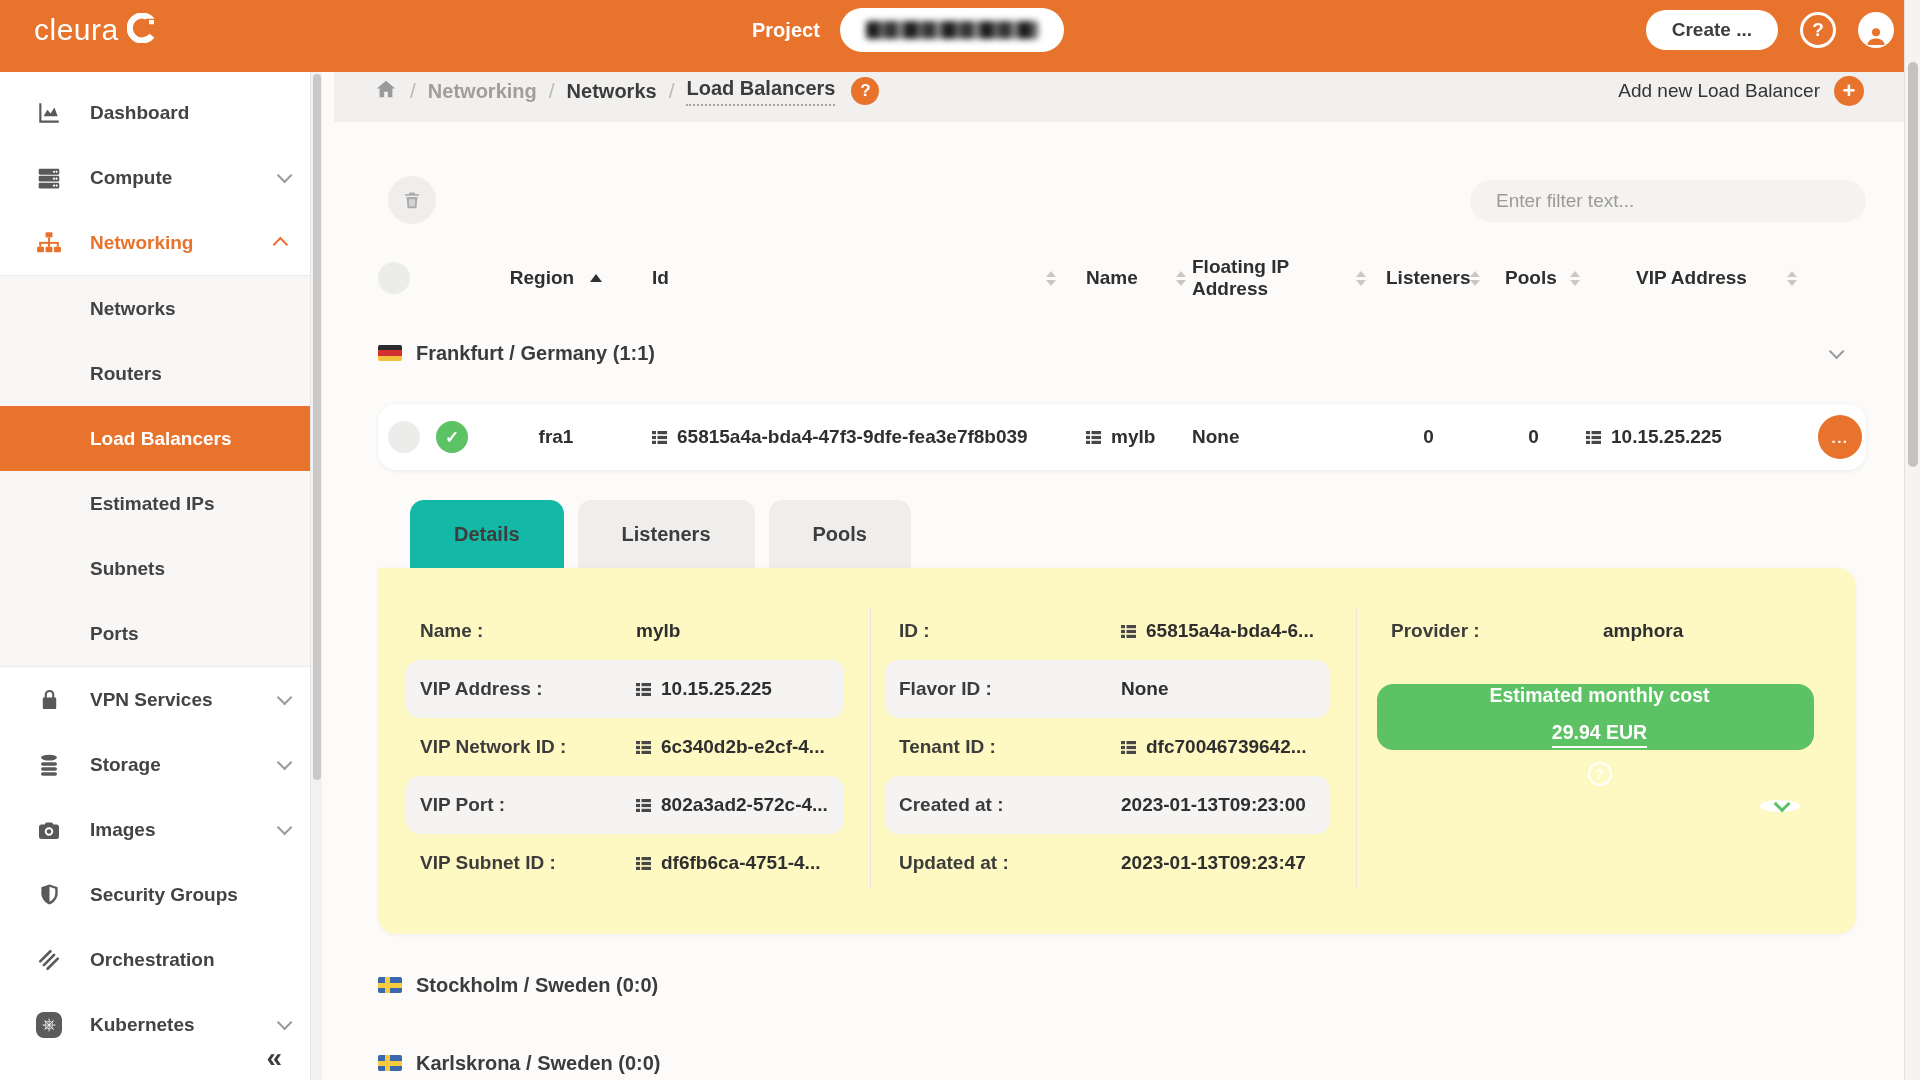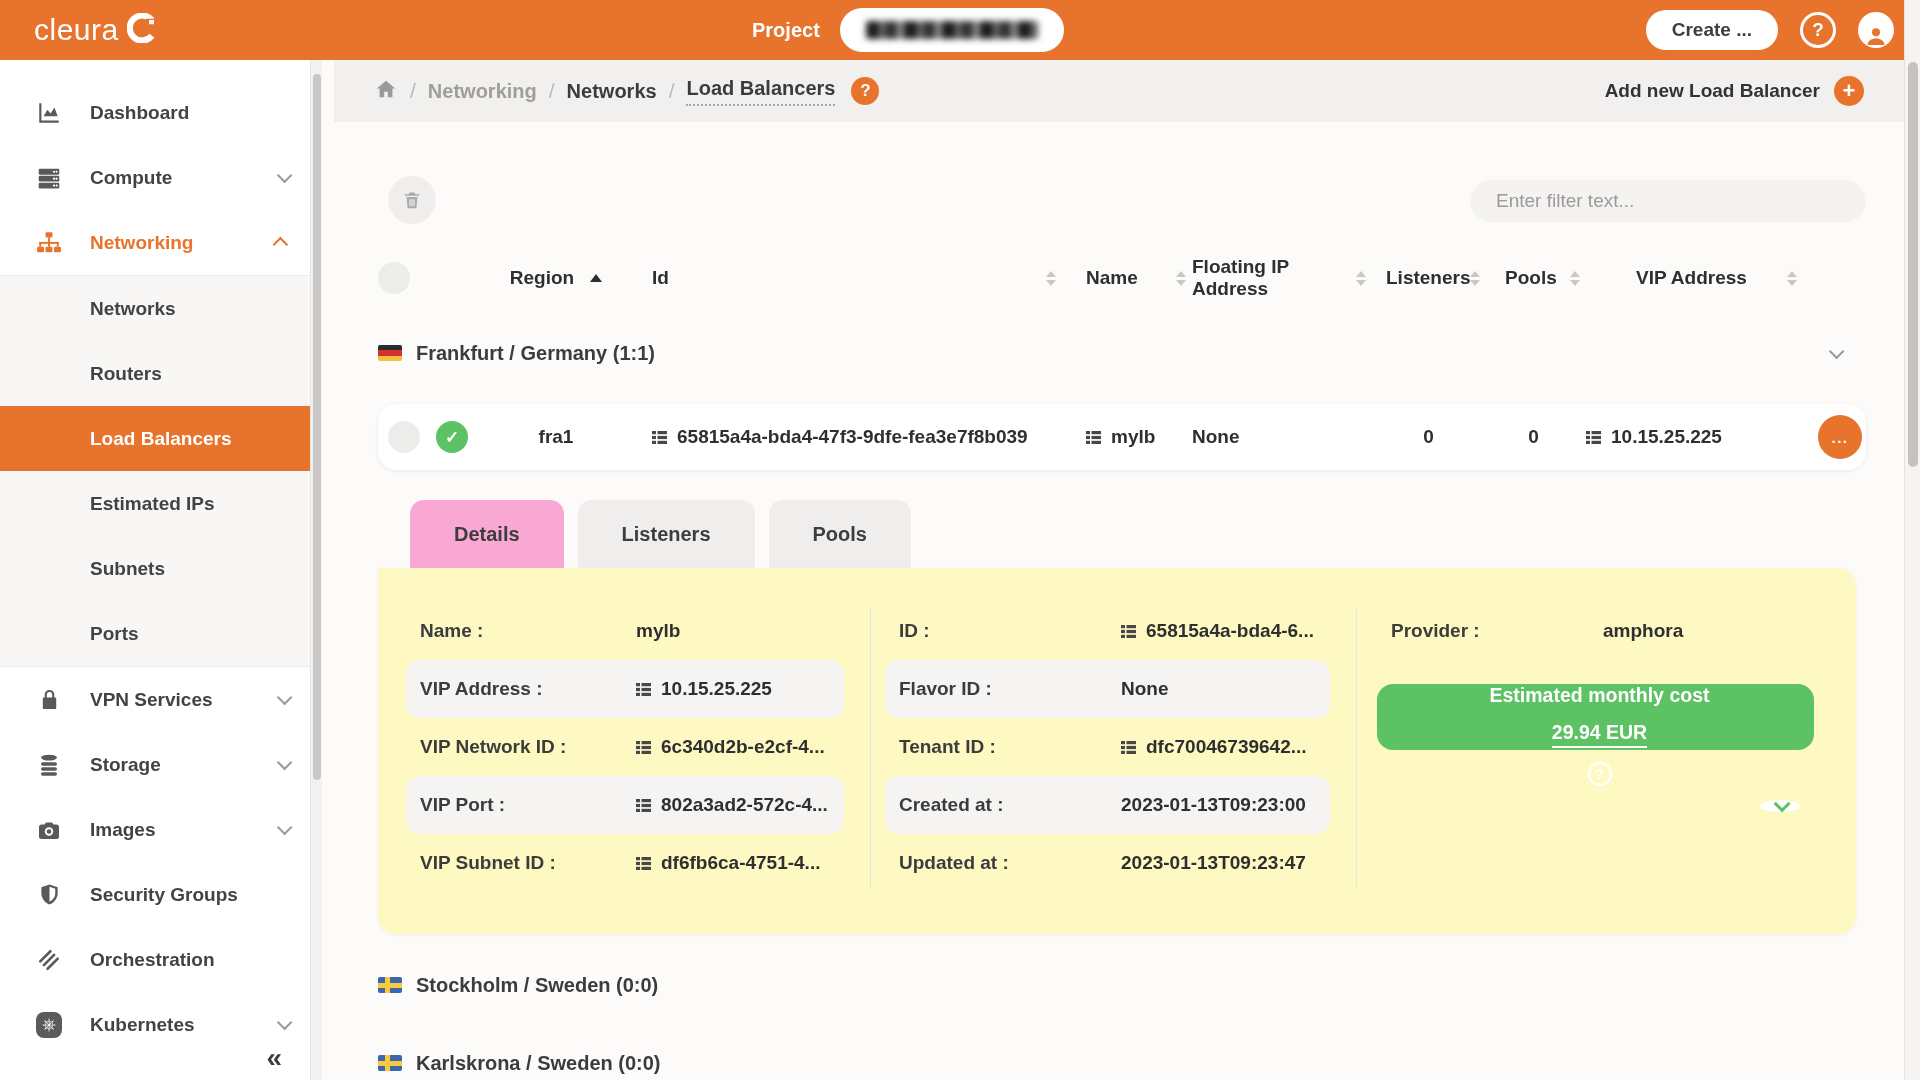--- a/index.html
+++ b/index.html
@@ -1,21 +1,21 @@
 <!DOCTYPE html>
 <html><head>
 <meta charset="utf-8">
 <style>
   * { margin:0; padding:0; box-sizing:border-box; }
   html,body { width:1920px; height:1080px; }
   body { font-family:"Liberation Sans", sans-serif; background:#fcfbfa; color:#3d3d3d; overflow:hidden; }
   .app { position:relative; width:1920px; height:1080px; overflow:hidden; }
 
   
-  .topbar { position:absolute; top:0; left:0; right:0; height:60px; background:#e8732c; z-index:30; }
+  .topbar { position:absolute; top:0; left:0; right:0; height:72px; background:#e8732c; z-index:30; }
   .logo { position:absolute; left:34px; top:0; height:60px; display:flex; align-items:center; gap:8px; }
   .logo-text { color:#fff; font-size:30px; font-weight:400; letter-spacing:.5px; }
   .project-group { position:absolute; left:752px; top:0; height:60px; display:flex; align-items:center; gap:20px; }
   .project-label { color:#fff; font-size:20px; font-weight:700; }
   .project-pill { width:224px; height:44px; background:#fff; border-radius:22px; display:flex; align-items:center; cursor:pointer; }
   .redacted { height:18px; flex:1; margin:0 26px; border-radius:3px;
     background:repeating-linear-gradient(90deg,#1d1d1d 0 13px,#6a6a6a 13px 19px,#333 19px 31px,#8c8c8c 31px 38px);
     filter:blur(3px); }
   .topbar-right { position:absolute; right:26px; top:0; height:60px; display:flex; align-items:center; gap:22px; }
   .create-btn { height:40px; padding:0 26px; background:#fff; border:none; border-radius:20px; font-family:inherit;
@@ -52,21 +52,21 @@
   .main { position:absolute; top:60px; left:334px; right:16px; bottom:0; background:#fcfbfa; }
   .crumbbar { position:absolute; top:0; left:0; right:0; height:62px; background:#f1f0ef; display:flex; align-items:center; padding:0 40px; }
   .crumb-sep { color:#b9b9b9; font-size:21px; font-weight:400; margin:0 12px; }
   .crumb { font-size:20px; font-weight:700; }
   .crumb.muted { color:#9f9e9d; cursor:pointer; }
   .crumb.dark { color:#3c3c3c; cursor:pointer; }
   .crumb.current { color:#3c3c3c; border-bottom:2px dotted #a5a5a5; padding-bottom:4px; }
   .crumb-help { width:28px; height:28px; border-radius:50%; background:#e8732c; color:#fff; font-size:17px; font-weight:800;
     display:flex; align-items:center; justify-content:center; margin-left:16px; cursor:pointer; }
   .add-group { margin-left:auto; display:flex; align-items:center; gap:14px; cursor:pointer; }
-  .add-label { font-size:19px; font-weight:700; color:#333; }
+  .add-label { font-size:19px; font-weight:400; color:#333; }
   .add-plus { width:30px; height:30px; border-radius:50%; background:#e8732c; color:#fff; font-size:22px; font-weight:700;
     display:flex; align-items:center; justify-content:center; line-height:1; }
 
   .trash-btn { position:absolute; top:116px; left:54px; width:48px; height:48px; border-radius:50%; background:#efeeed;
     border:none; display:flex; align-items:center; justify-content:center; cursor:pointer; }
   .filter-input { position:absolute; top:120px; right:38px; width:396px; height:42px; border:none; border-radius:21px;
     background:#f4f3f2; padding:0 26px; font-family:inherit; font-size:19px; color:#3d3d3d; outline:none; }
   .filter-input::placeholder { color:#9b9a99; }
 
   .lb-grid { display:grid; grid-template-columns:58px 60px 120px 440px 130px 190px 105px 105px 215px 1fr; align-items:center; }
@@ -98,21 +98,21 @@
   .status-ok { width:32px; height:32px; border-radius:50%; background:#5dc264; color:#fff; font-size:17px; font-weight:800;
     display:flex; align-items:center; justify-content:center; }
   .id-ic { flex:0 0 auto; margin-right:10px; display:inline-flex; }
   .c-vip-r { padding-left:0; }
   .actions-btn { width:44px; height:44px; border-radius:50%; background:#e8732c; border:none; color:#fff; cursor:pointer;
     font-size:15px; font-weight:800; letter-spacing:1.5px; display:flex; align-items:center; justify-content:center; margin-left:auto; margin-right:4px; }
 
   .tabs { position:absolute; top:440px; left:76px; display:flex; gap:14px; }
   .tab { height:68px; padding:0 44px; border:none; border-radius:14px 14px 0 0; font-family:inherit; font-size:20px; font-weight:700;
     color:#3d3d3d; background:#efeeed; cursor:pointer; }
-  .tab.active { background:#f9a8d4; }
+  .tab.active { background:#14b8a6; }
 
   .panel { position:absolute; top:508px; left:44px; right:48px; height:366px; background:#fef9c3; border-radius:0 18px 18px 18px;
     box-shadow:0 1px 4px rgba(0,0,0,.05); display:flex; padding-top:34px; }
   .pcol { display:flex; flex-direction:column; }
   .pcol-1 { width:492px; padding-left:28px; padding-right:26px; }
   .pcol-2 { width:485px; padding-left:14px; padding-right:26px; }
   .pcol-3 { flex:1; padding-left:20px; padding-right:42px; }
   .pdivider { width:1px; background:#e7e6e5; margin:6px 0 46px 0; }
   .drow { height:58px; border-radius:14px; display:flex; align-items:center; padding:0 14px; font-size:19px; }
   .drow.zebra { background:#f5f4f3; }

